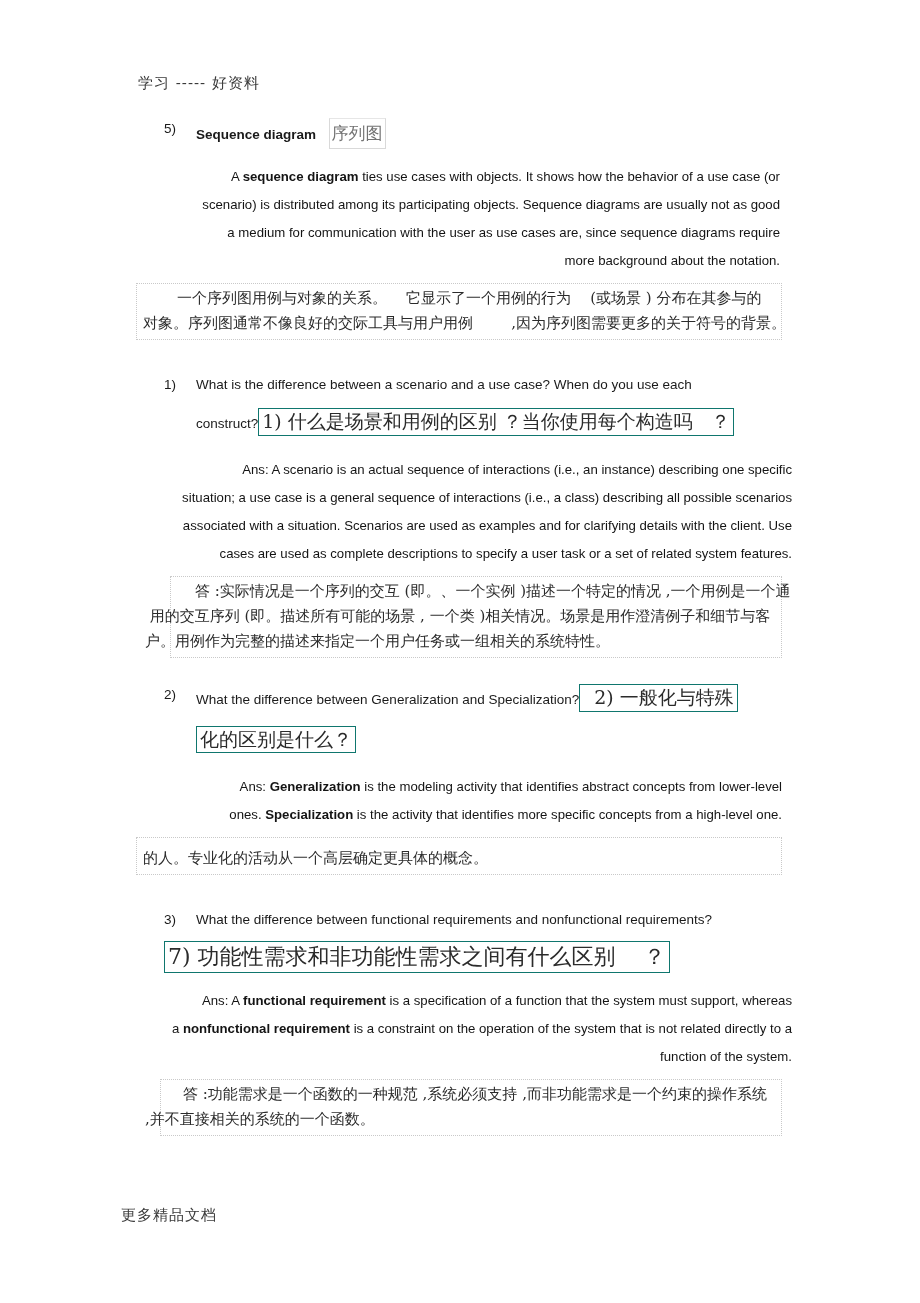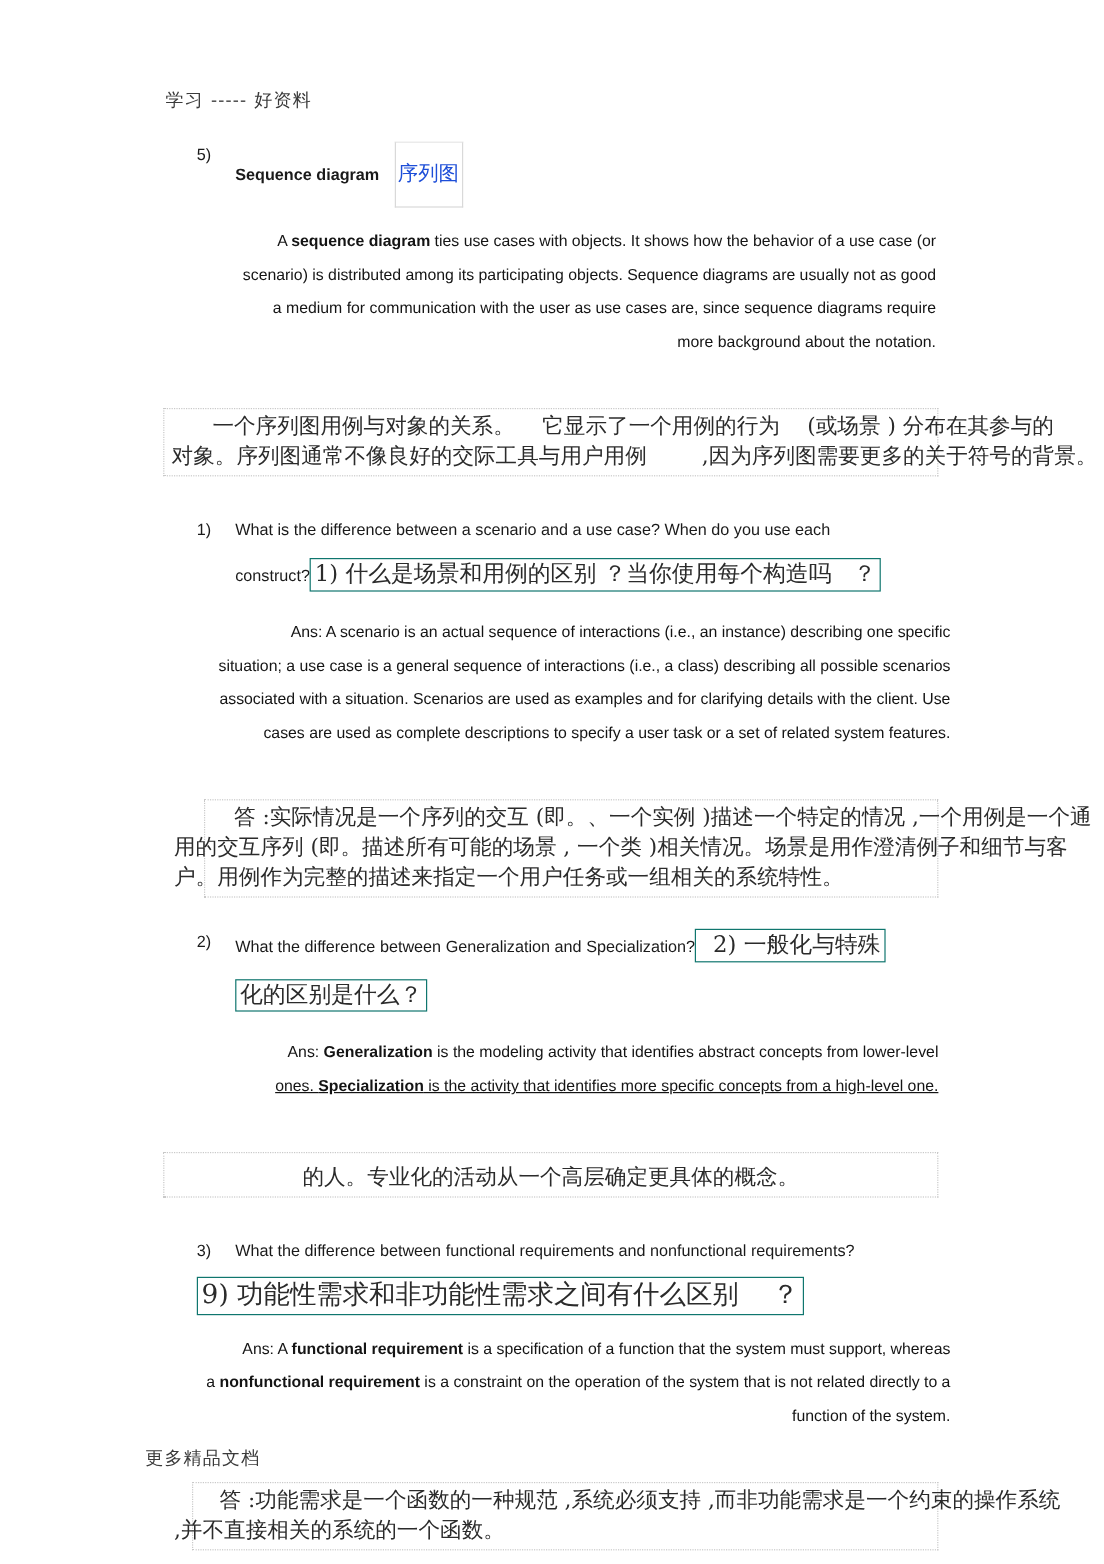--- a/index.html
+++ b/index.html
@@ -68,24 +68,24 @@
   .head-en {
     font-size: 13.5px;
     font-weight: bold;
     line-height: 22px;
     display: inline;
   }
 
   
   .cjk-inline {
     font-family: "DejaVu Serif", serif;
-    color: #1d4ed8;
+    color: #737373;
     border: 1px solid #d9d9d9;
     border-top-color: #e6e6e6;
-    padding: 16px 2px;
+    padding: 4px 2px;
     display: inline-block;
     line-height: 1.25;
     vertical-align: baseline;
     background: transparent;
   }
 
   
   .para {
     font-size: 13.2px;
     line-height: 28px;
@@ -93,27 +93,26 @@
     text-align: right;
   }
   .para.indent-b { margin-left: 164px; margin-right: 130px; }
   .para.indent-c { margin-left: 196px; margin-right: 140px; }
   .para .lead { padding-left: 30px; }
   .para b { font-weight: bold; }
 
   
   .cjk-block {
     font-family: "DejaVu Serif", serif;
-    font-size: 18px;
+    font-size: 15px;
     line-height: 25px;
     color: #2b2b2b;
     border: 1px dotted #c9c9c9;
     box-sizing: border-box;
     padding: 2px 6px 3px 6px;
-    margin-top: 33px;
   }
   .cjk-block .l { display: block; white-space: pre; }
   .cjk-block .l.first { text-indent: 34px; }
 
   .q-block { position: relative; }
 
   
   .cjk-q {
     font-family: "DejaVu Serif", serif;
     font-size: 19px;
@@ -188,38 +187,38 @@
         <span class="marker">2)</span>
         <span class="head-en" style="font-weight:normal;">What the difference  between Generalization  and Specialization?</span><span class="cjk-q" style="vertical-align:baseline;padding-left:14px;">2) 一般化与特殊</span>
       </div>
       <div style="margin-left:196px;margin-top:14px;">
         <span class="cjk-q">化的区别是什么？</span>
       </div>
 
       <div class="spacer-20"></div>
 
       <div class="para indent-c" style="margin-right:138px;"><span>Ans: </span><b>Generalization</b><span> is   the   modeling   activity   that  identifies   abstract  concepts  from lower-level</span></div>
-      <div class="para indent-c" style="margin-right:138px;text-decoration:underline;"><span>ones. </span><b>Specialization</b><span> is the activity    that identifies  more specific  concepts from a high-level one.</span></div>
+      <div class="para indent-c" style="margin-right:138px;"><span>ones. </span><b>Specialization</b><span> is the activity    that identifies  more specific  concepts from a high-level one.</span></div>
 
       <div class="spacer-8"></div>
 
       <div class="cjk-block" style="margin-left:136px;margin-right:138px;">
-        <span class="l" style="margin-top:6px;text-align:center;">的人。专业化的活动从一个高层确定更具体的概念。</span>
+        <span class="l" style="margin-top:6px;">的人。专业化的活动从一个高层确定更具体的概念。</span>
       </div>
     </div>
 
     <div class="spacer-34"></div>
 
     <div class="q-block">
       <div class="listitem">
         <span class="marker">3)</span>
         <span class="head-en" style="font-weight:normal;">What the difference between functional requirements and nonfunctional requirements?</span>
       </div>
       <div style="margin-left:164px;margin-top:10px;">
-        <span class="cjk-q" style="font-size:22px;">9) 功能性需求和非功能性需求之间有什么区别    ？</span>
+        <span class="cjk-q" style="font-size:22px;">7) 功能性需求和非功能性需求之间有什么区别    ？</span>
       </div>
 
       <div class="spacer-14"></div>
 
       <div class="para indent-b" style="margin-right:128px;"><span class="lead">Ans: A </span><b>functional requirement</b><span> is a specification of a function that the system must support, whereas a </span><b>nonfunctional requirement</b><span> is a constraint on the operation of the system that is not related directly to a function of the system.</span></div>
 
       <div class="spacer-8"></div>
 
       <div class="cjk-block" style="margin-left:160px;margin-right:138px;">
         <span class="l first" style="text-indent:16px;">答 :功能需求是一个函数的一种规范 ,系统必须支持 ,而非功能需求是一个约束的操作系统</span>

